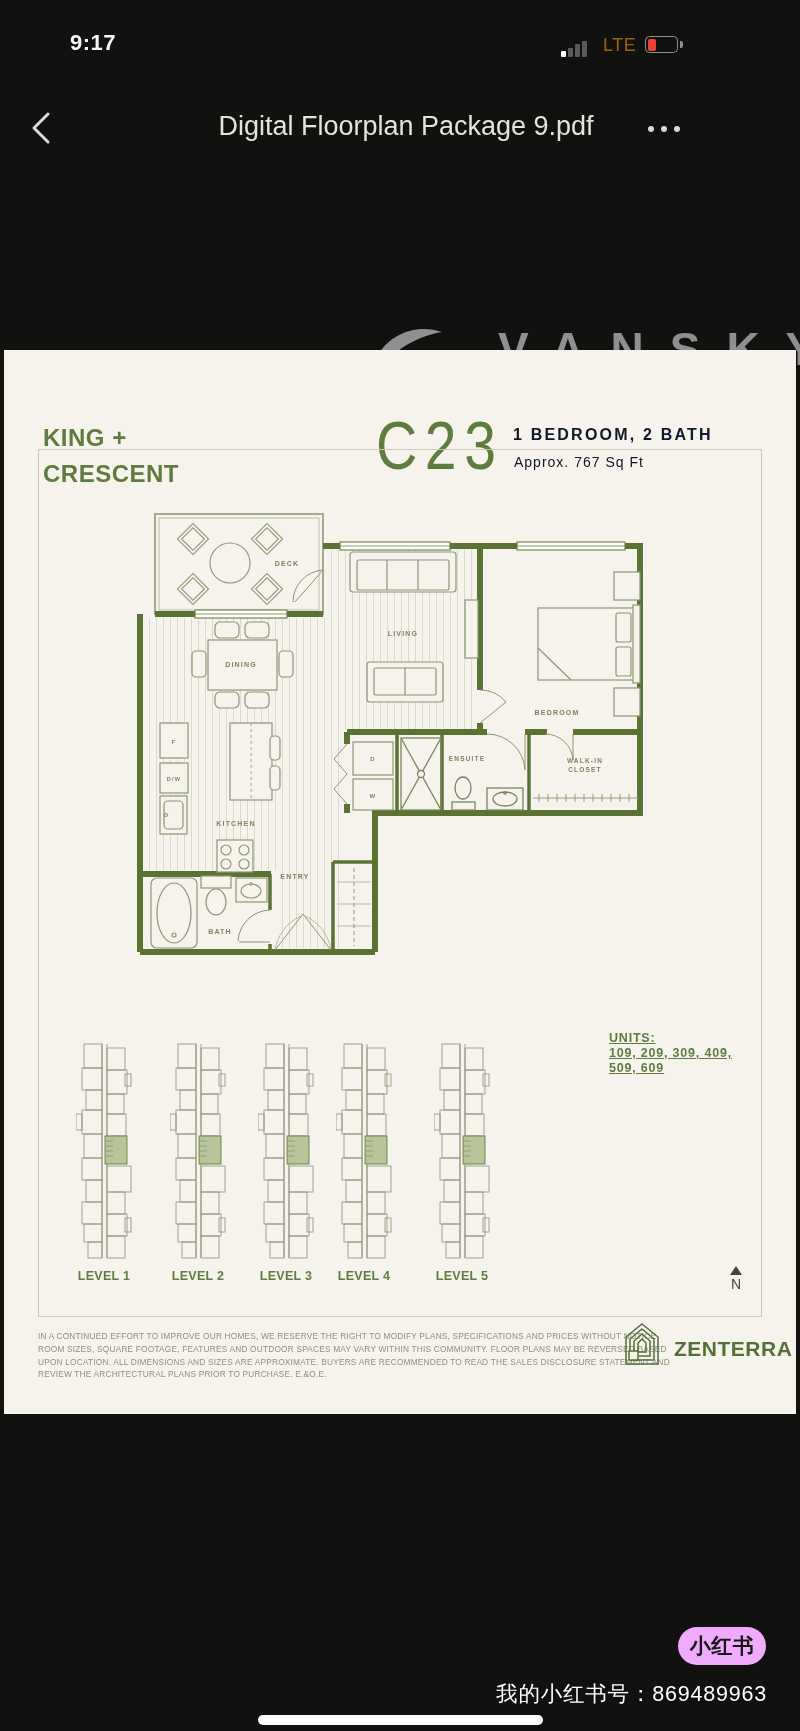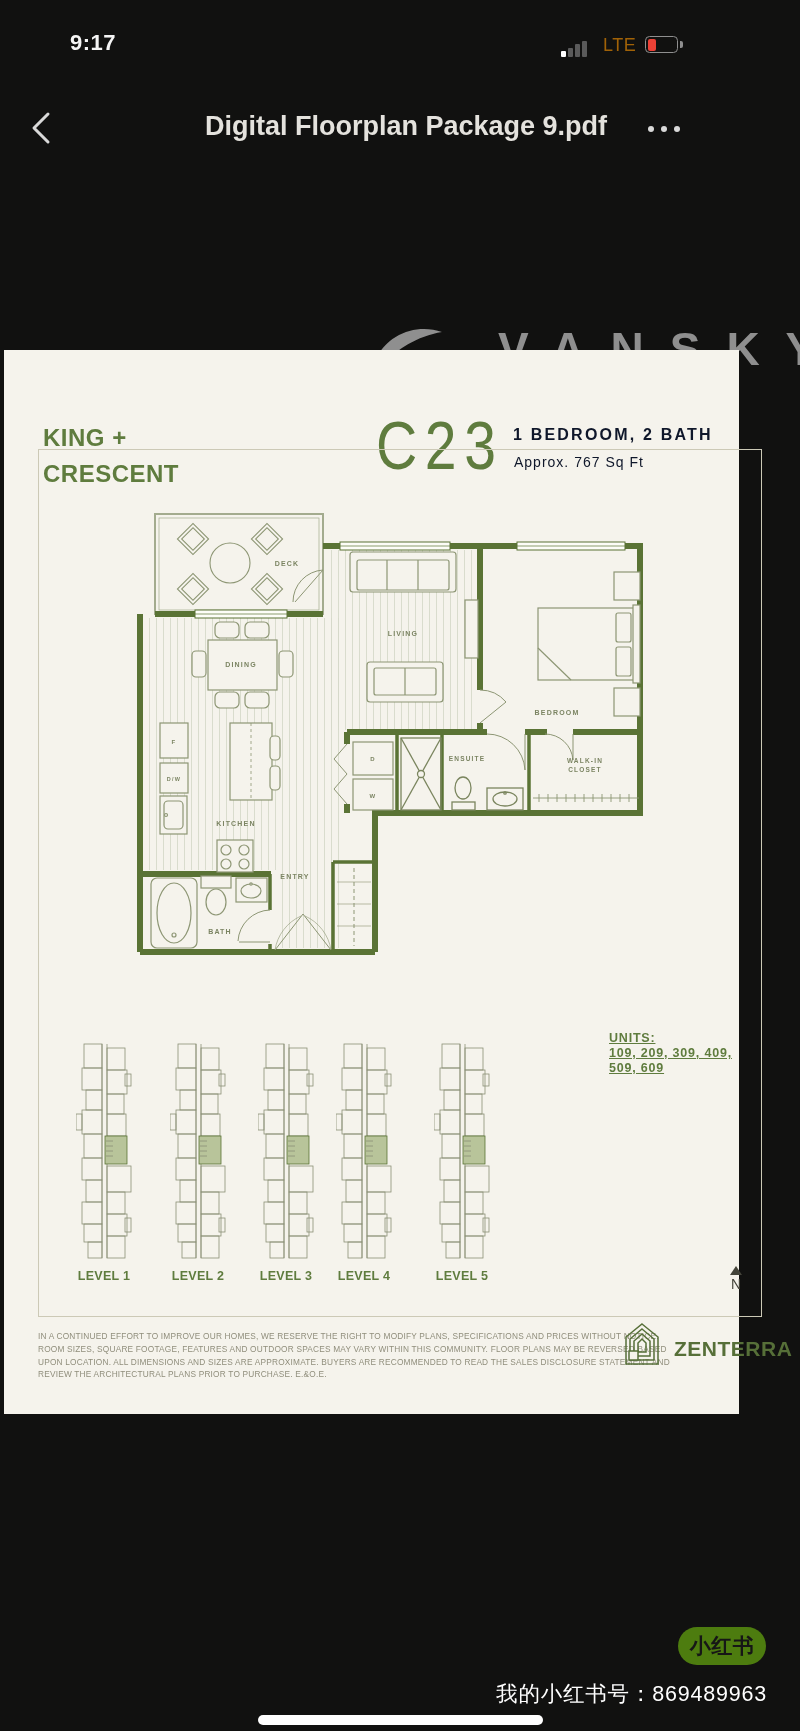--- a/index.html
+++ b/index.html
@@ -16,31 +16,31 @@
   .sigbars i:nth-child(3){ height:13px; }
   .sigbars i:nth-child(4){ height:16px; }
   .lte { position:absolute; left:603px; top:35px; color:#a16207; font-size:18px; font-weight:500; letter-spacing:.5px; }
   .batt { position:absolute; left:645px; top:36px; width:40px; height:17px; }
   .batt .body { position:absolute; left:0; top:0; width:33px; height:17px; border:1.5px solid #8f8f8f; border-radius:4.5px; }
   .batt .nub { position:absolute; left:35px; top:5px; width:3px; height:7px; background:#8f8f8f; border-radius:0 2px 2px 0; }
   .batt .fill { position:absolute; left:2.5px; top:2.5px; width:8px; height:12px; border-radius:2px; background:#ec4136; }
 
   
   .back { position:absolute; left:28px; top:110px; width:26px; height:36px; cursor:pointer; }
-  .navtitle { position:absolute; left:12px; right:0; top:111px; text-align:center; color:#e4e2dd; font-size:27px; font-weight:700; }
+  .navtitle { position:absolute; left:12px; right:0; top:111px; text-align:center; color:#e4e2dd; font-size:27px; font-weight:400; }
   .more { position:absolute; left:648px; top:122px; width:44px; height:14px; display:flex; gap:7px; align-items:center; cursor:pointer; }
   .more i { width:6px; height:6px; border-radius:50%; background:#d9d9d9; }
 
   
   .wm { position:absolute; top:320px; left:0; width:100%; height:60px; z-index:1; }
   .wm-text { position:absolute; left:498px; top:2px; color:#8f8f8f; font-size:46px; font-weight:700; letter-spacing:26px; white-space:nowrap; }
   .wm-swoosh { position:absolute; left:372px; top:2px; }
 
   
-  .page { position:absolute; left:4px; top:350px; width:735px; height:1064px; background:#f5f3ec; z-index:2; }
+  .page { position:absolute; left:4px; top:350px; width:792px; height:1064px; background:#f5f3ec; z-index:2; }
   .brand { position:absolute; left:39px; top:70px; color:#5f7c3e; font-size:24px; font-weight:700; letter-spacing:.5px; line-height:36px; }
   .code { position:absolute; left:372px; top:56px; color:#5f7c3e; font-size:68px; font-weight:500; letter-spacing:9px; transform:scaleX(.84); transform-origin:left top; }
   .spec1 { position:absolute; left:509px; top:76px; color:#0f172a; font-size:16px; font-weight:700; letter-spacing:2.2px; }
   .spec2 { position:absolute; left:510px; top:104px; color:#0f172a; font-size:14px; font-weight:500; letter-spacing:1px; }
   .inner-box { position:absolute; left:34px; top:99px; width:724px; height:868px; border:1px solid #ccc9b6; }
   .fp { position:absolute; left:131px; top:160px; width:510px; height:450px; }
 
   .units { position:absolute; left:605px; top:681px; color:#5f7c3e; font-size:12.5px; font-weight:700; letter-spacing:.8px; line-height:15px;text-decoration:underline; }
 
   .level { position:absolute; top:690px; width:56px; text-align:center; }
@@ -50,21 +50,21 @@
 
   .north { position:absolute; left:720px; top:916px; width:24px; text-align:center; color:#44443a; }
   .north .tri { width:0; height:0; border-left:6px solid transparent; border-right:6px solid transparent; border-bottom:9px solid #44443a; margin:0 auto 1px; }
   .north .n { font-size:14px; font-weight:500; }
 
   .disc { position:absolute; left:34px; top:980px; color:#908e7c; font-size:8.3px; line-height:12.8px; letter-spacing:.2px; white-space:nowrap; }
   .zen { position:absolute; left:621px; top:972px; display:flex; align-items:center; gap:15px; }
   .zen .zname { color:#566f38; font-size:21px; font-weight:700; letter-spacing:.5px; margin-top:10px; }
 
   
-  .pill { position:absolute; left:678px; top:1627px; width:88px; height:38px; background:#4d7c0f; border-radius:19px; color:#161616; font-size:21px; font-weight:700; display:flex; align-items:center; justify-content:center; letter-spacing:.5px; }
+  .pill { position:absolute; left:678px; top:1627px; width:88px; height:38px; background:#f0abfc; border-radius:19px; color:#161616; font-size:21px; font-weight:700; display:flex; align-items:center; justify-content:center; letter-spacing:.5px; }
   .account { position:absolute; right:33px; top:1679px; color:#ffffff; font-size:21.5px; font-weight:500; letter-spacing:.8px; }
   .homebar { position:absolute; left:258px; top:1715px; width:285px; height:10px; background:#ffffff; border-radius:5px; }
 
   
   .fp text { font-family:"Liberation Sans", sans-serif; fill:#7b8462; font-weight:600; letter-spacing:1.2px; }
 </style>
 </head>
 <body>
 
 <div class="screen">

